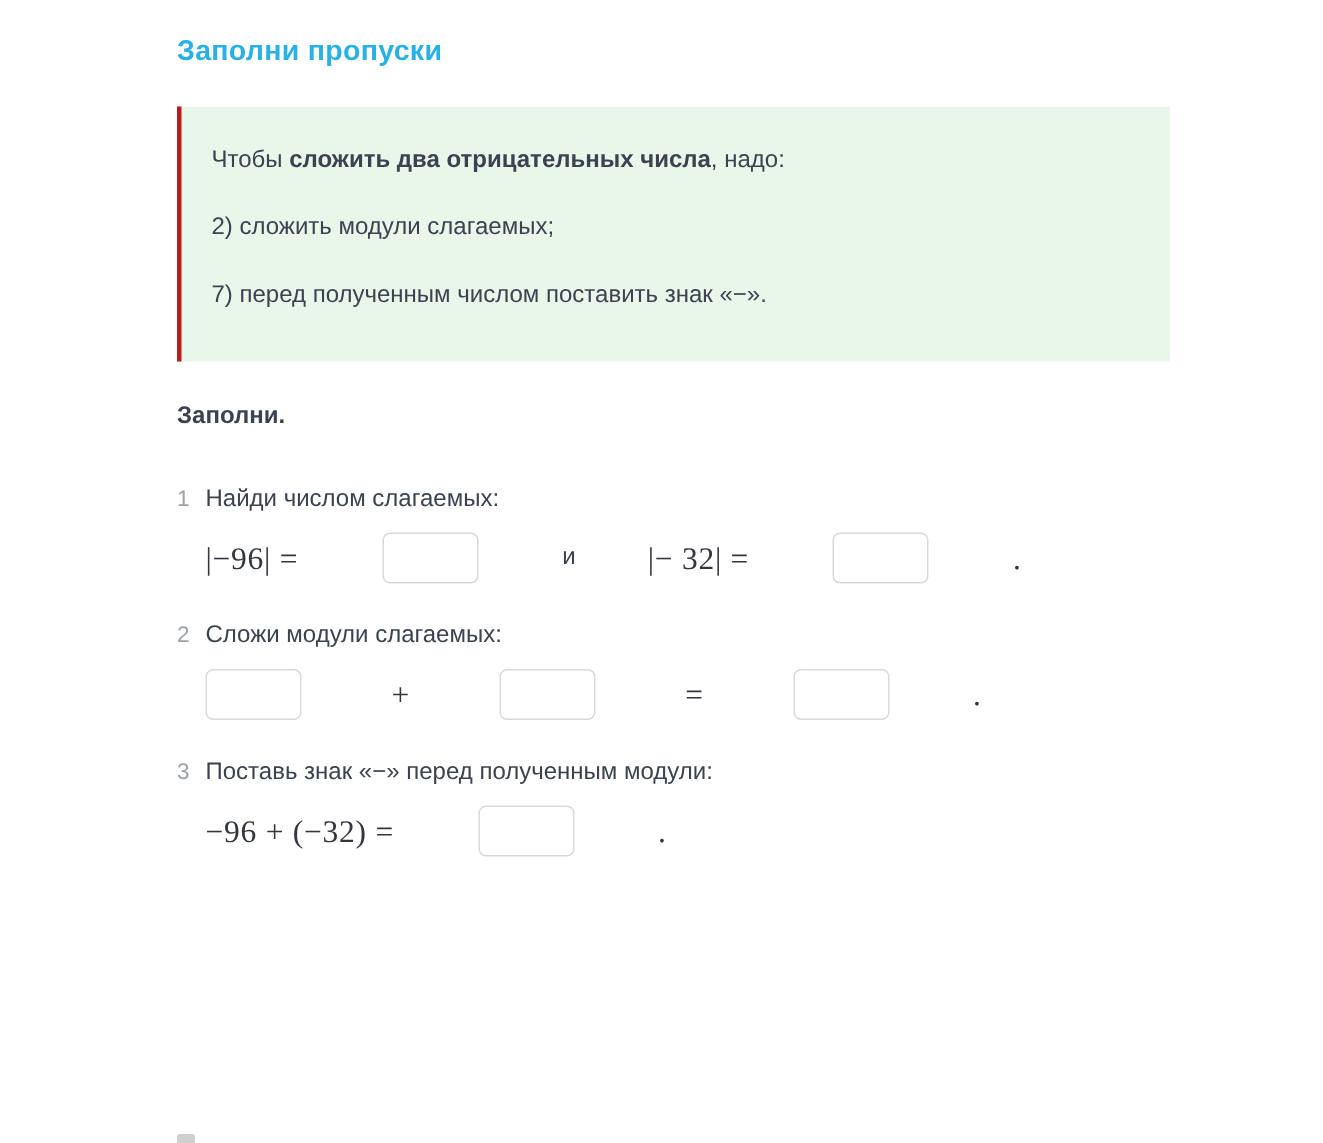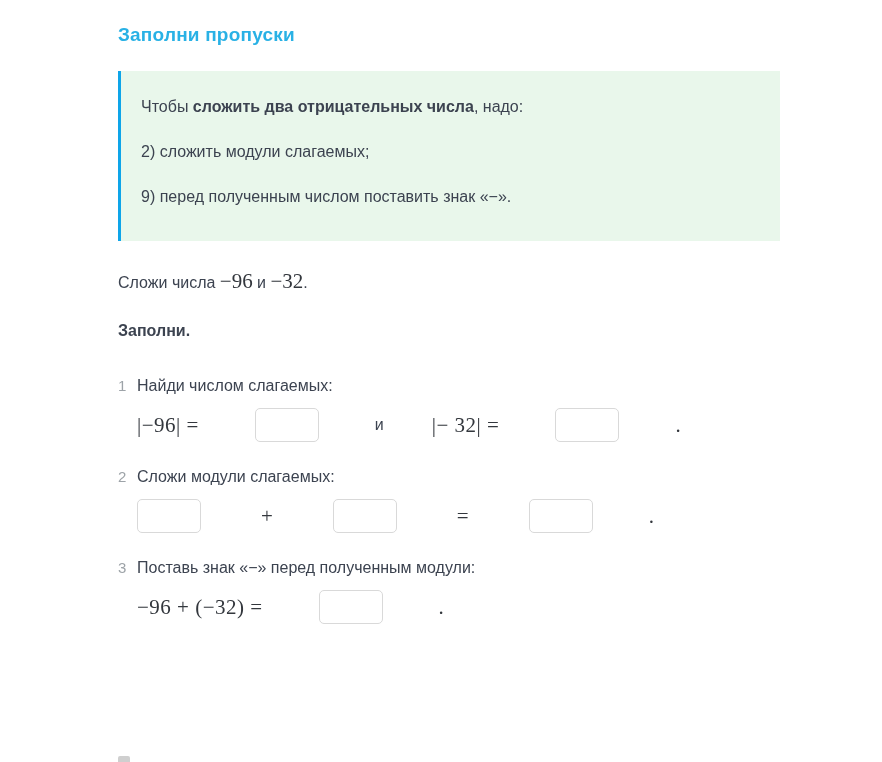--- a/index.html
+++ b/index.html
@@ -18,21 +18,21 @@
   .task-title {
     font-size: 19px;
     font-weight: bold;
     color: #29b1e5;
     margin: 0 0 25px 0;
     letter-spacing: 0.2px;
   }
 
   .rule-box {
     background: #e9f7eb;
-    border-left: 3px solid #0ea5e9;
+    border-left: 3px solid #b91c1c;
     padding: 1px 20px 10px 20px;
     width: 681px;
   }
   .rule-box p {
     margin: 24px 0;
     font-size: 16px;
     line-height: 21px;
     color: #3c4350;
   }
   .rule-box b { font-weight: bold; }
@@ -116,25 +116,24 @@
 <body>
 
 <div class="page">
   <div class="content">
 
     <h1 class="task-title">Заполни пропуски</h1>
 
     <div class="rule-box">
       <p><span>Чтобы </span><b>сложить два отрицательных числа</b><span>, надо:</span></p>
       <p>2) сложить модули слагаемых;</p>
-      <p>9) перед полученным числом поставить знак «−».</p>
+      <p>7) перед полученным числом поставить знак «−».</p>
     </div>
 
 
-    <p class="task-line"><span>Сложи числа </span><span class="math">−96</span><span> и </span><span class="math">−32</span><span>.</span></p>
 
     <p class="section-heading solution-heading">Заполни.</p>
 
     <div class="steps">
 
       <div class="step">
         <div class="step-num">1</div>
         <div class="step-body">
           <div class="step-label">Найди числом слагаемых:</div>
           <div class="math-row">

